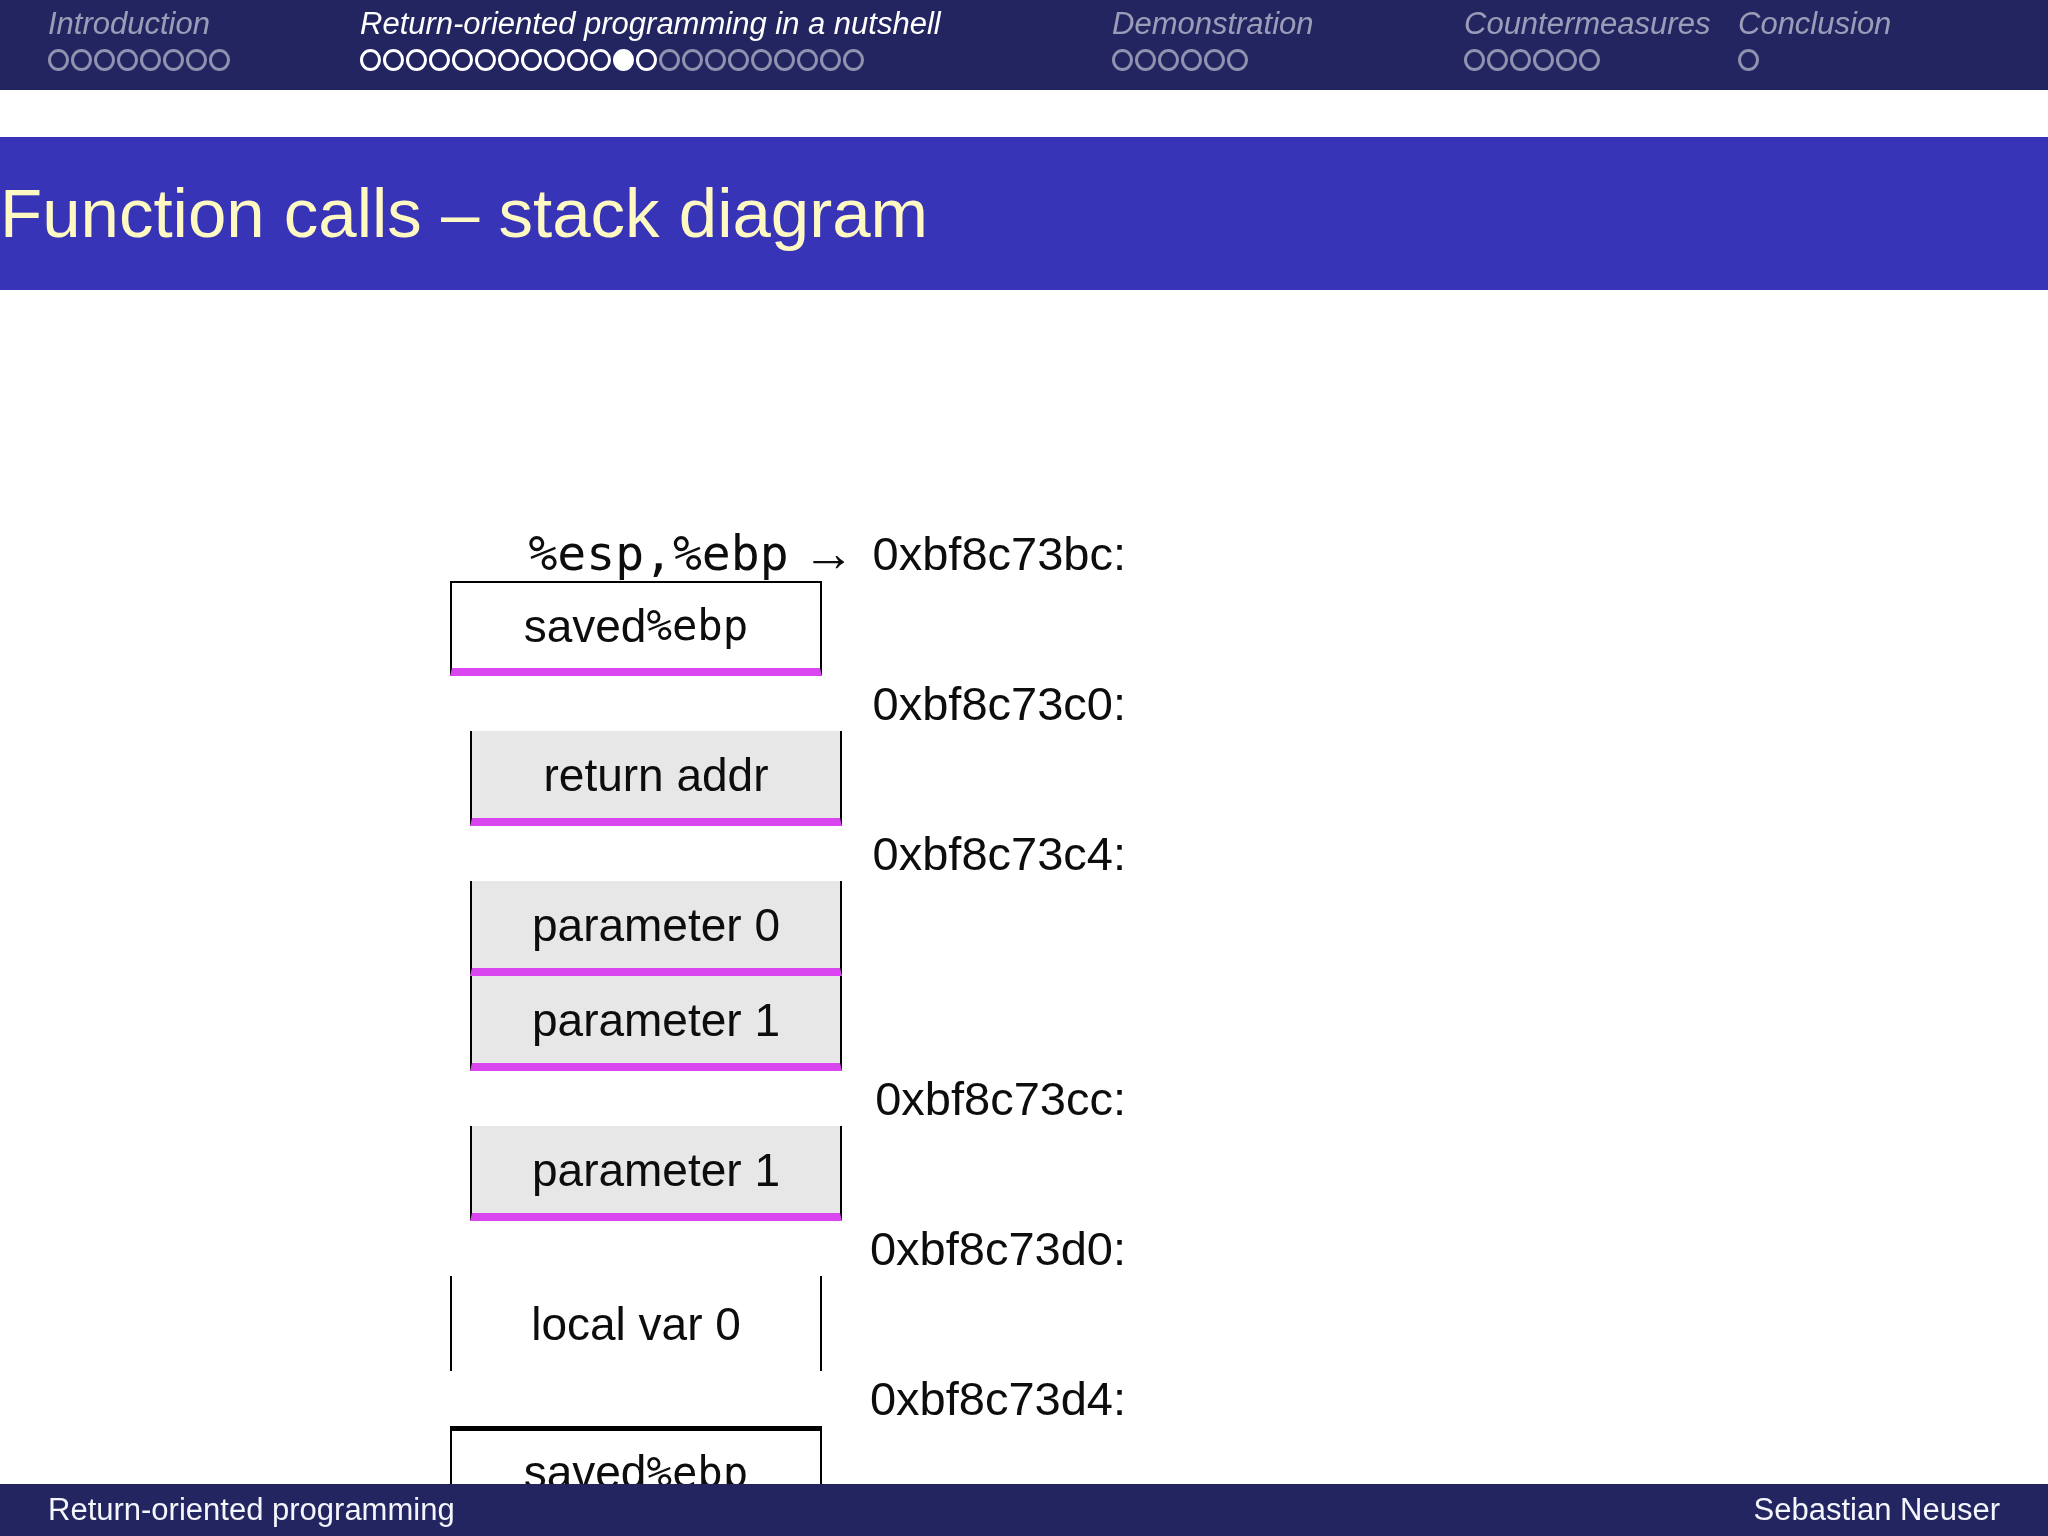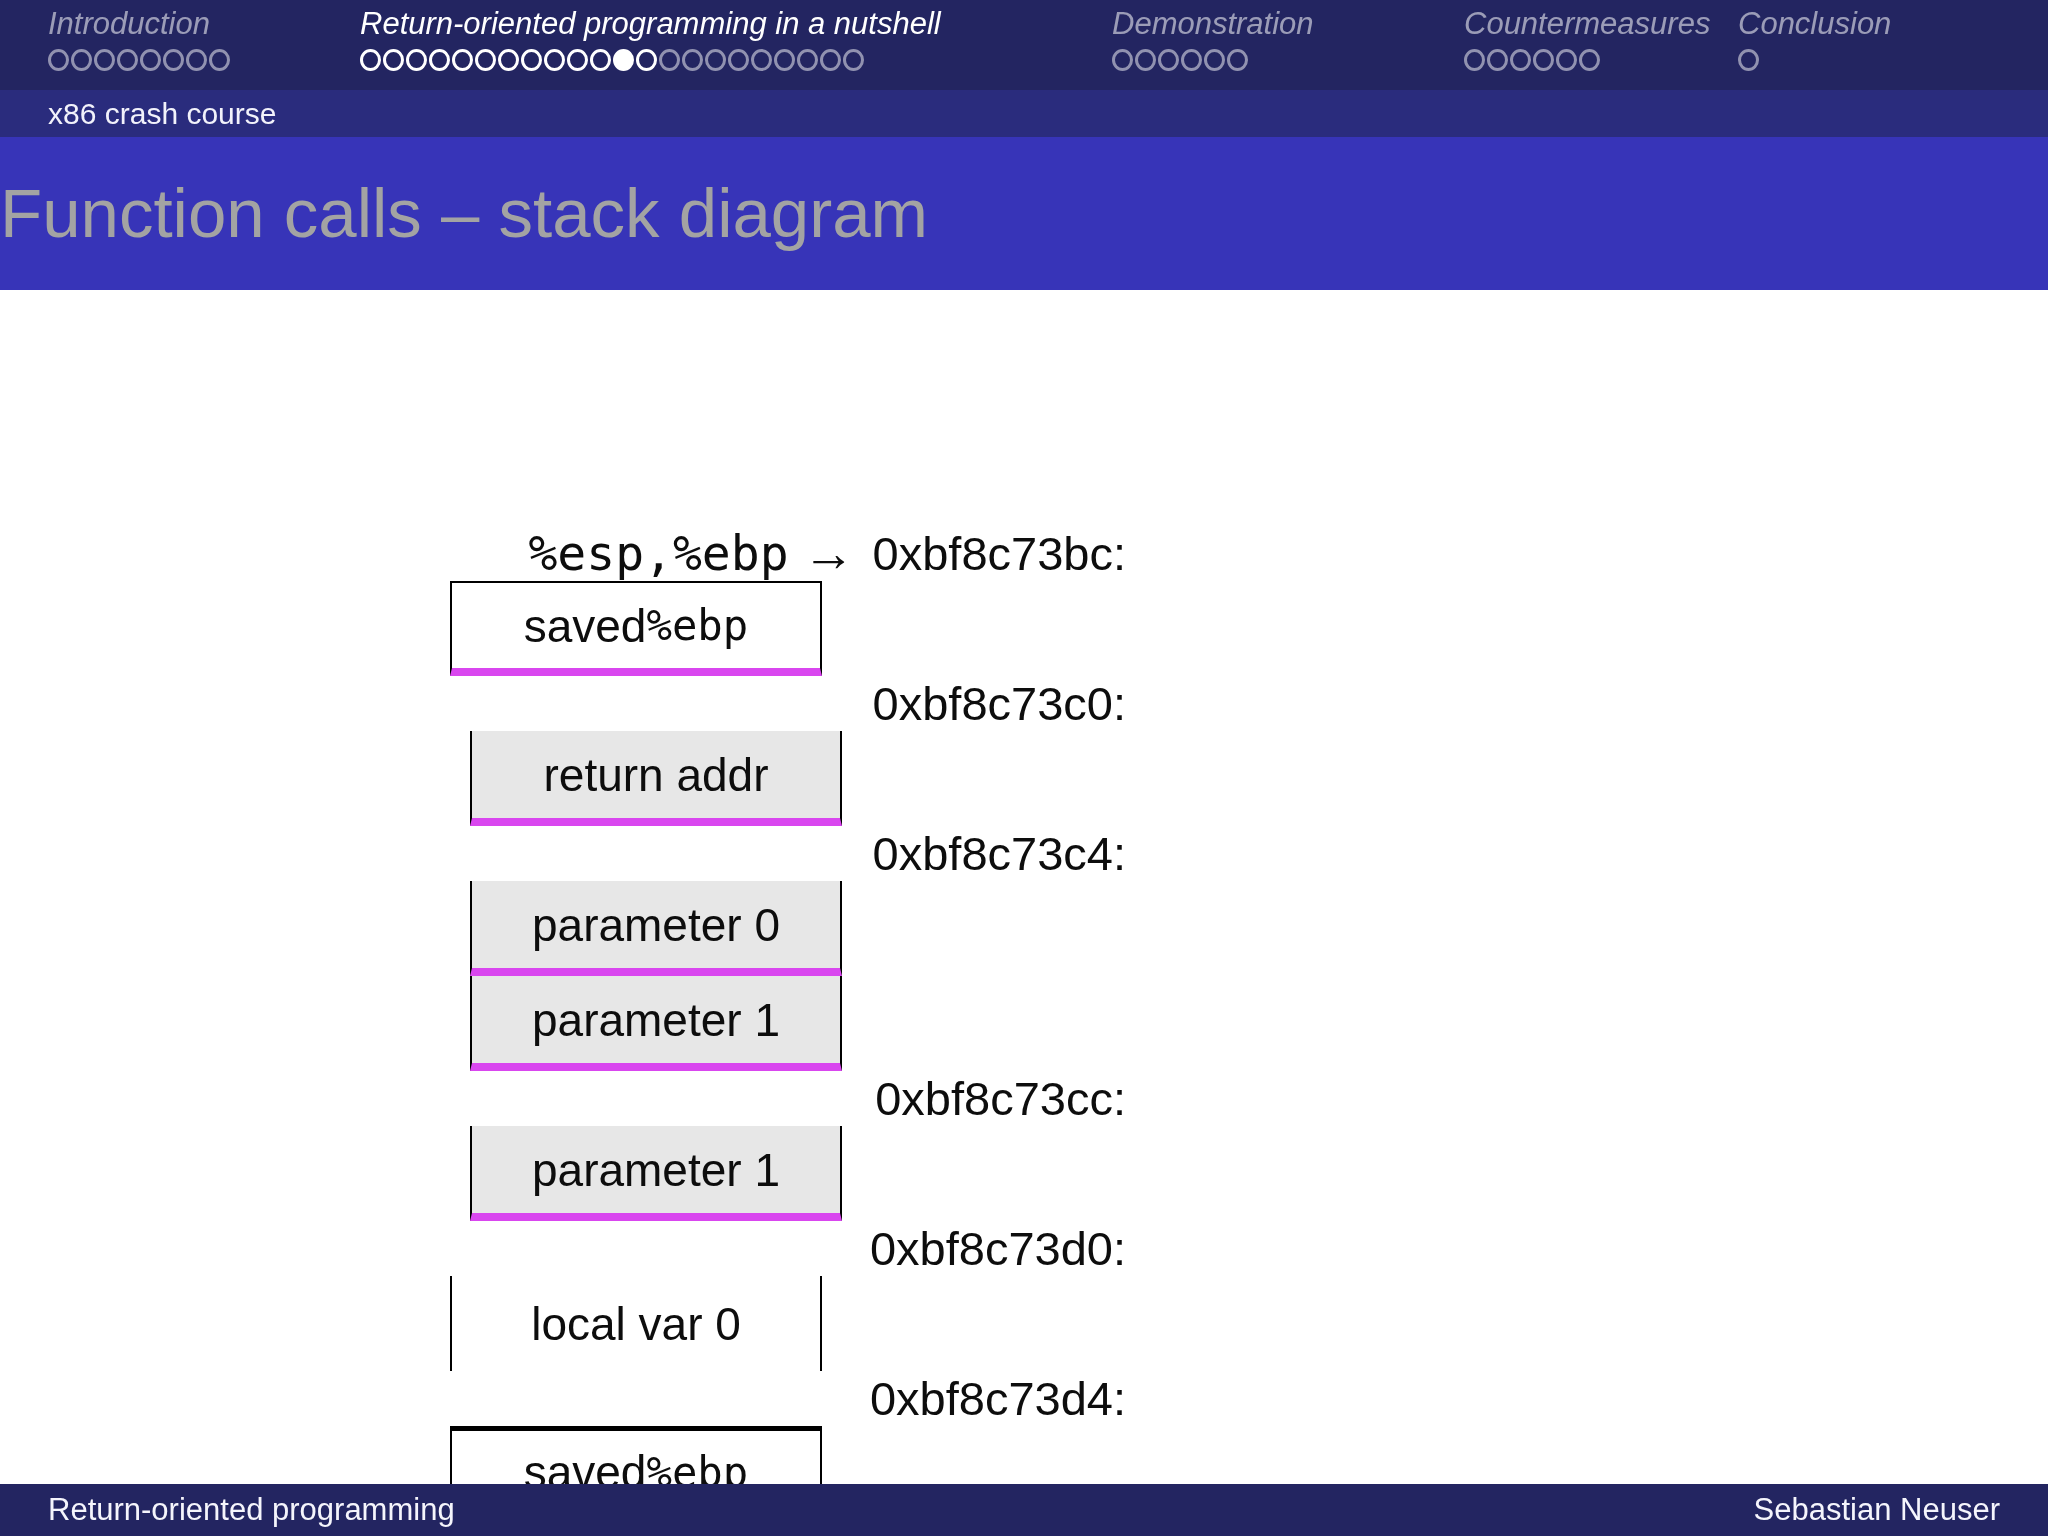--- a/index.html
+++ b/index.html
@@ -42,21 +42,21 @@
   .subsection-bar .label {
     margin-left:48px; color:#f2f2fb; font-size:30px; white-space:nowrap;
   }
 
   
   .title-band {
     position:absolute; top:137px; left:0; width:100%; height:153px;
     background:var(--band-title); display:flex; align-items:center;
   }
   .title-band .frame-title {
-    margin-left:50px; color:#a3a3a3; font-size:69px; font-weight:400; white-space:nowrap;
+    margin-left:50px; color:#fef9c3; font-size:69px; font-weight:400; white-space:nowrap;
   }
 
   
   .diagram { position:absolute; top:525px; left:450px; }
   .srow { display:flex; align-items:stretch;flex-direction:column; }
   .addr {
     width:720px; box-sizing:border-box; padding-right:44px;
     display:flex; justify-content:flex-end; align-items:center;
     font-size:47px; color:#0d0d0d; white-space:nowrap;
   }
@@ -152,23 +152,20 @@
         </div>
       </div>
       <div class="nav-section">
         <div class="nav-title">Conclusion</div>
         <div class="dots">
           <span class="dot open-dim"></span>
         </div>
       </div>
     </header>
 
-  <div class="subsection-bar">
-    <span class="label">x86 crash course</span>
-  </div>
 
   <div class="title-band">
     <h1 class="frame-title" style="font-weight:400;margin:0;">Function calls – stack diagram</h1>
   </div>
 
   <main class="diagram">
     <div>
         <div class="srow">
           <div class="addr"><span class="pointer">
               <span class="regs">%esp,%ebp</span>

